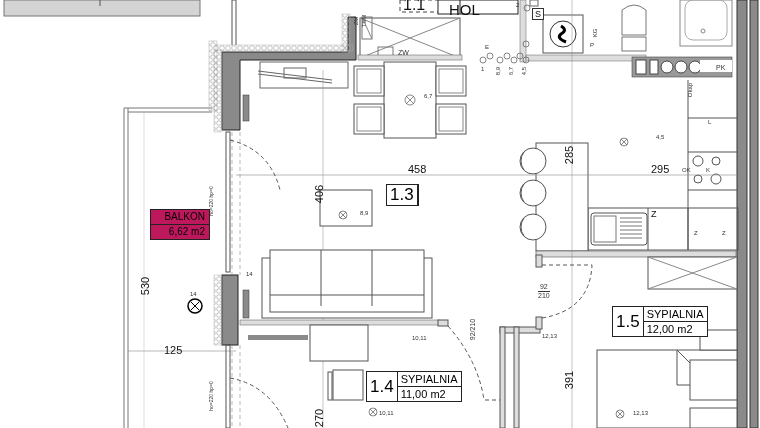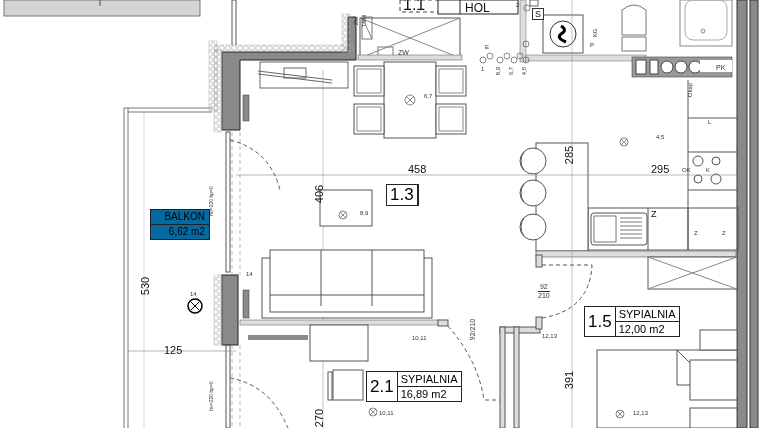--- a/index.html
+++ b/index.html
@@ -8,21 +8,21 @@
   .lbl{position:absolute;font-family:"Liberation Sans",sans-serif;color:#111;}
   .room-tag{position:absolute;display:flex;border:1px solid #222;background:#fff;}
   .room-tag .num{display:flex;align-items:center;justify-content:center;font-size:17px;padding:0 3px;border-right:1px solid #222;}
   .room-tag .info{display:flex;flex-direction:column;}
   .room-tag .name{font-size:11px;border-bottom:1px solid #222;padding:1px 3px;line-height:12px;}
   .room-tag .area{font-size:11px;padding:1px 3px;line-height:12px;}
   .dim{position:absolute;font-size:11px;color:#111;}
   .dim.v{transform:rotate(-90deg);transform-origin:center;}
   .small{position:absolute;font-size:6px;color:#333;}
   .tiny-v{position:absolute;font-size:6px;color:#333;transform:rotate(-90deg);}
-  .box-lbl{position:absolute;border:1px solid #222;background:#0369a1;font-size:10px;text-align:right;}
+  .box-lbl{position:absolute;border:1px solid #222;background:#be185d;font-size:10px;text-align:right;}
   .box-lbl div{padding:1px 4px;line-height:12px;}
 </style>
 </head>
 <body>
 
 <div class="plan">
 <svg width="760" height="428" viewBox="0 0 760 428" xmlns="http://www.w3.org/2000/svg">
   <defs>
     <pattern id="ins" width="6" height="6" patternUnits="userSpaceOnUse">
       <circle cx="3" cy="3" r="2.3" fill="none" stroke="#999" stroke-width="0.6"></circle>
@@ -213,21 +213,21 @@
     <circle cx="514" cy="60" r="3"></circle>
         <circle cx="520" cy="56" r="3"></circle>
     <circle cx="526" cy="60" r="3"></circle>
     <circle cx="527" cy="8" r="3"></circle>
     <circle cx="526" cy="44" r="3"></circle>
   </g>
 </svg>
 
 
 <div class="lbl" style="left:403px;top:-4px;font-size:16px;">1.1</div>
-<div class="lbl" style="left:465px;top:1px;font-size:12px;">HOL</div>
+<div class="lbl" style="left:449px;top:1px;font-size:15px;">HOL</div>
 <div class="small" style="left:398px;top:49px;font-size:7px;">ZW</div>
 <div class="tiny-v" style="left:352px;top:18px;">ZM</div>
 <div class="tiny-v" style="left:358px;top:18px;">TSM</div>
 <div class="lbl" style="left:532px;top:8px;font-size:9px;border:1px solid #333;padding:0 2px;background:#fff;">S</div>
 <div class="tiny-v" style="left:591px;top:30px;">KG</div>
 <div class="small" style="left:590px;top:42px;">P</div>
 <div class="small" style="left:485px;top:44px;">E</div>
 <div class="small" style="left:516px;top:2px;">2</div>
 <div class="small" style="left:481px;top:66px;">1</div>
 <div class="tiny-v" style="left:494px;top:68px;">8,9</div>
@@ -281,26 +281,26 @@
 <div class="box-lbl" style="left:150px;top:209px;width:58px;">
   <div style="border-bottom:1px solid #222;">BALKON</div>
   <div>6,62 m2</div>
 </div>
 
 
 <div class="room-tag" style="left:386px;top:184px;">
   <div class="num">1.3</div>
 </div>
 <div class="room-tag" style="left:366px;top:371px;">
-  <div class="num">2.1</div>
+  <div class="num">1.4</div>
   <div class="info">
     <div class="name">SYPIALNIA</div>
-    <div class="area">16,89 m2</div>
+    <div class="area">11,00 m2</div>
   </div>
 </div>
-<div class="room-tag" style="left:584px;top:306px;justify-content:center;">
+<div class="room-tag" style="left:612px;top:306px;justify-content:center;">
   <div class="num">1.5</div>
   <div class="info">
     <div class="name">SYPIALNIA</div>
     <div class="area">12,00 m2</div>
   </div>
 </div>
 </div>
 
 </body></html>

